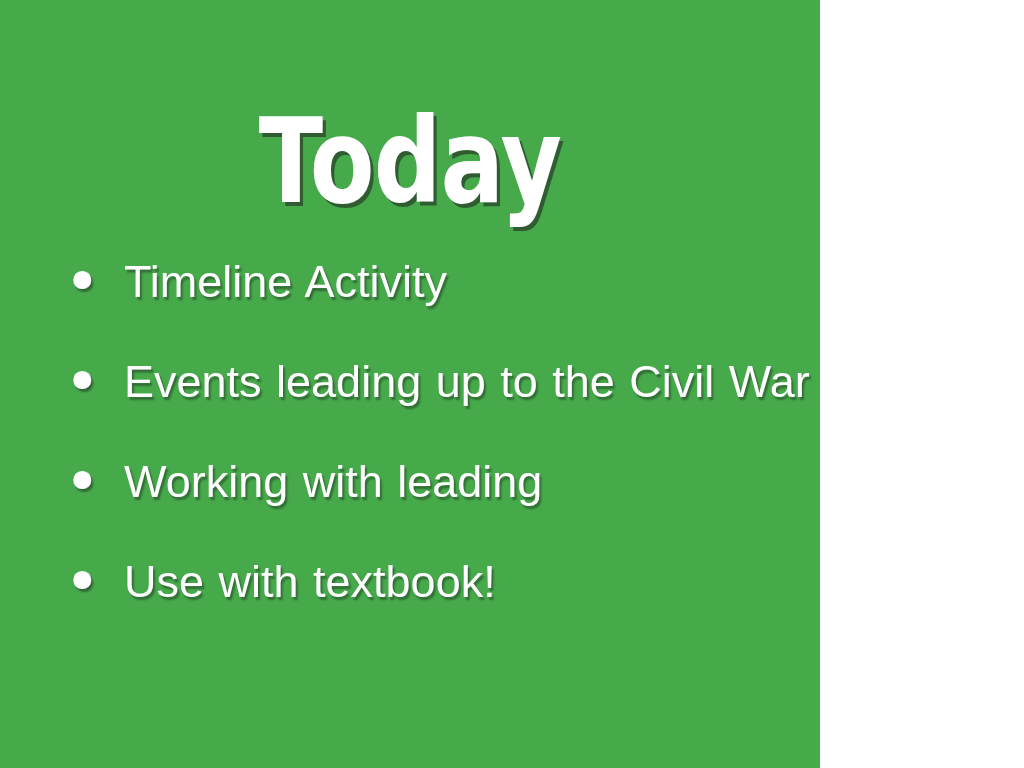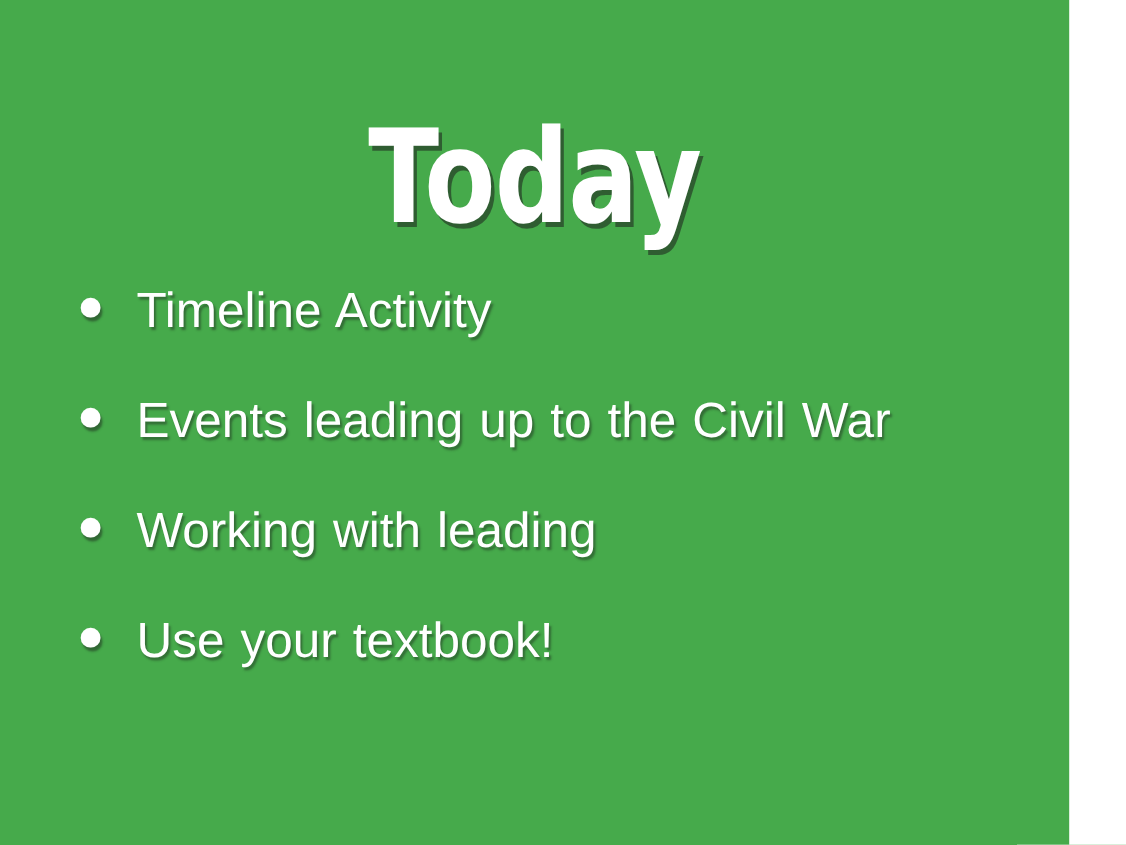--- a/index.html
+++ b/index.html
@@ -8,21 +8,21 @@
   }
   body {
     width: 1024px;
     height: 768px;
     overflow: hidden;
     font-family: "DejaVu Sans", sans-serif;
   }
 
   #slide {
     position: relative;
-    width: 972px;
+    width: 820px;
     height: 768px;
     background: #46aa4b;
     box-sizing: border-box;
     overflow: hidden;
   }
 
   
   #slide-title {
     position: absolute;
     left: 0;
@@ -105,17 +105,17 @@
       <span class="bullet-text">Events leading up to the Civil War</span>
     </li>
 
     <li class="bullet-item">
       <span class="bullet-marker">•</span>
       <span class="bullet-text">Working with leading</span>
     </li>
 
     <li class="bullet-item">
       <span class="bullet-marker">•</span>
-      <span class="bullet-text">Use your textbook!</span>
+      <span class="bullet-text">Use with textbook!</span>
     </li>
 
   </ul>
 </div>
 
 </body></html>

